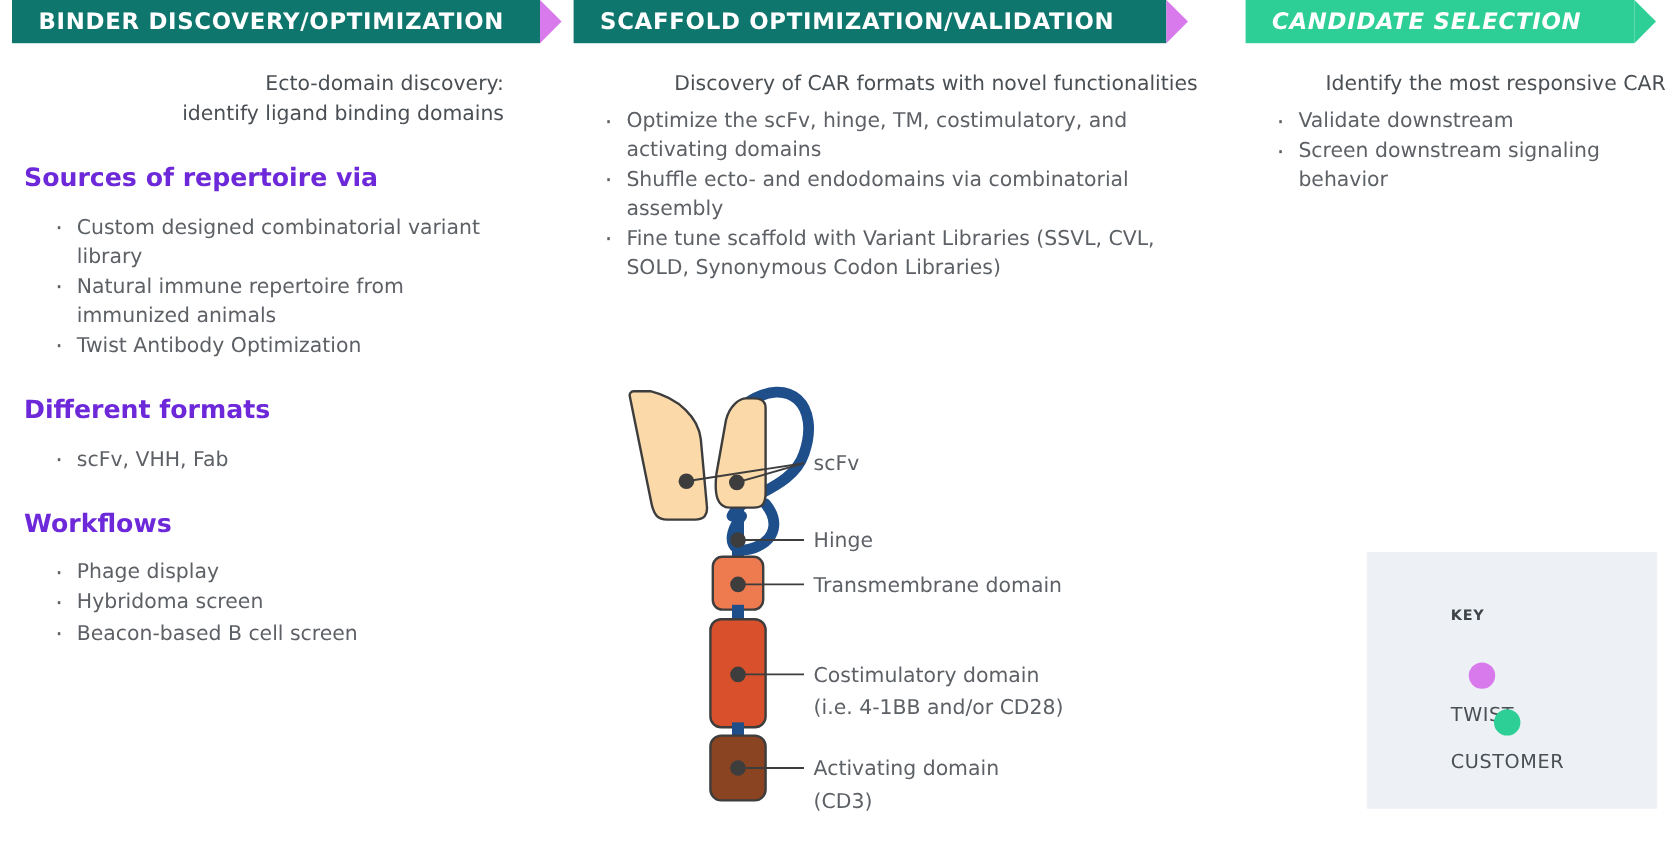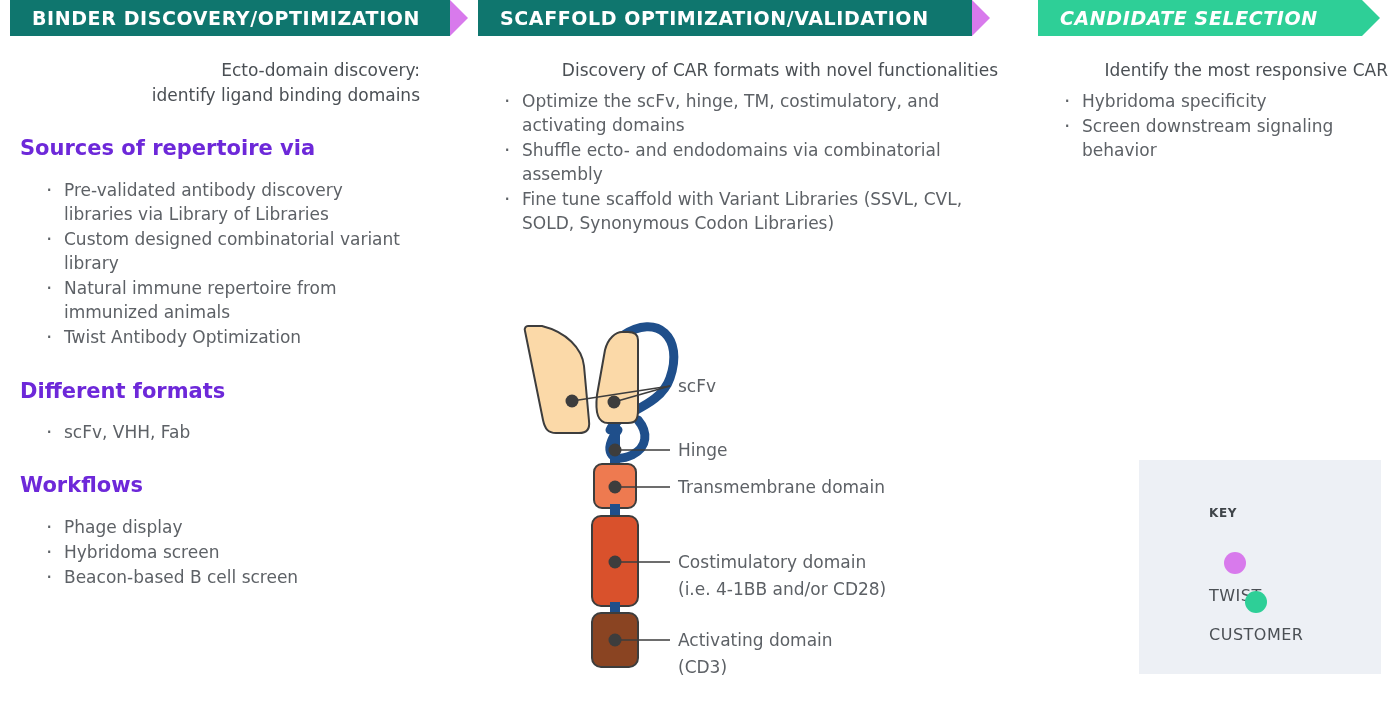--- a/index.html
+++ b/index.html
@@ -166,21 +166,20 @@
 </div>
 
 <div class="col" id="col-1">
   <p class="lead">
     <span>Ecto-domain discovery:</span><br>
     <span>identify ligand binding domains</span>
   </p>
 
   <h3 class="subhead">Sources of repertoire via</h3>
   <ul class="bullets">
-    <li>Pre-validated antibody discovery libraries via Library of Libraries</li>
     <li>Custom designed combinatorial variant library</li>
     <li>Natural immune repertoire from immunized animals</li>
     <li>Twist Antibody Optimization</li>
   </ul>
 
   <h3 class="subhead">Different formats</h3>
   <ul class="bullets">
     <li>scFv, VHH, Fab</li>
   </ul>
 
@@ -201,21 +200,21 @@
     <li>Shuffle ecto- and endodomains via combinatorial assembly</li>
     <li>Fine tune scaffold with Variant Libraries (SSVL, CVL, SOLD, Synonymous Codon Libraries)</li>
   </ul>
 </div>
 
 <div class="col" id="col-3">
   <p class="lead">
     <span>Identify the most responsive CAR</span>
   </p>
   <ul class="bullets" style="margin-top:6px;">
-    <li>Hybridoma specificity</li>
+    <li>Validate downstream</li>
     <li>Screen downstream signaling behavior</li>
   </ul>
 </div>
 
 <div id="car-diagram">
   <svg width="480" height="400" viewBox="0 0 480 400" xmlns="http://www.w3.org/2000/svg">
 
     <g>
       <path d="M 120 130 C 105 150 112 165 134 155 C 150 147 150 132 140 120" fill="none" stroke="#1f4f8b" stroke-width="9" stroke-linecap="round"></path>
       <path d="M 124 36 C 160 12 186 38 172 78 C 162 108 120 112 112 130" fill="none" stroke="#1f4f8b" stroke-width="9" stroke-linecap="round"></path>

